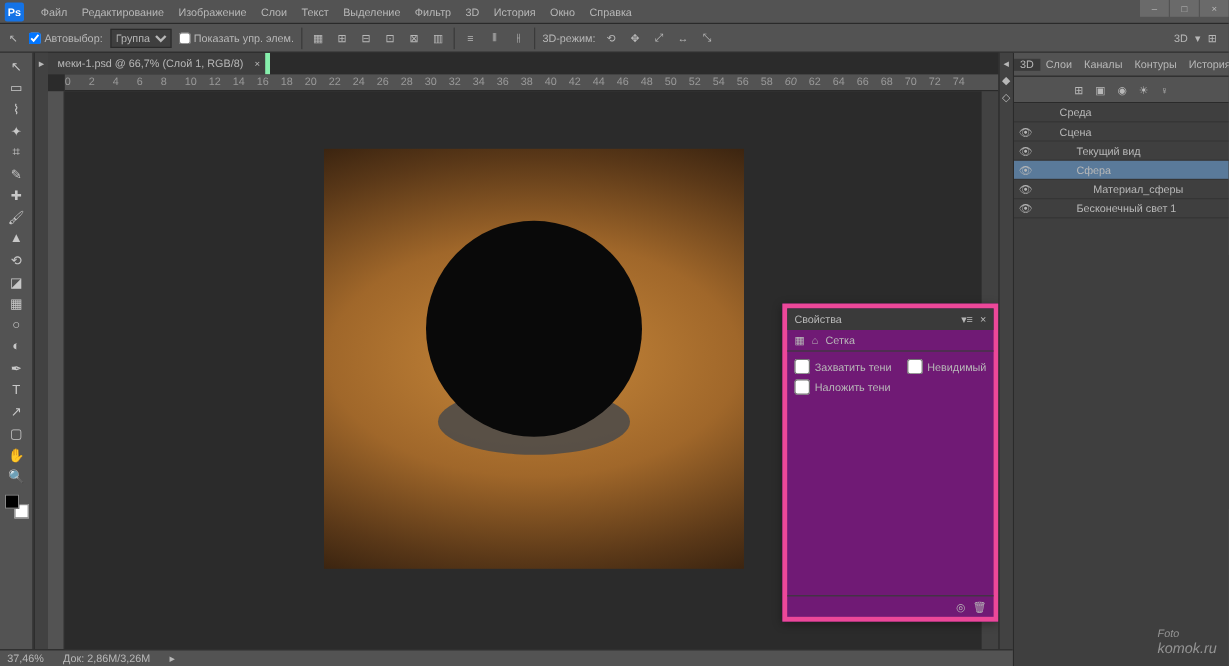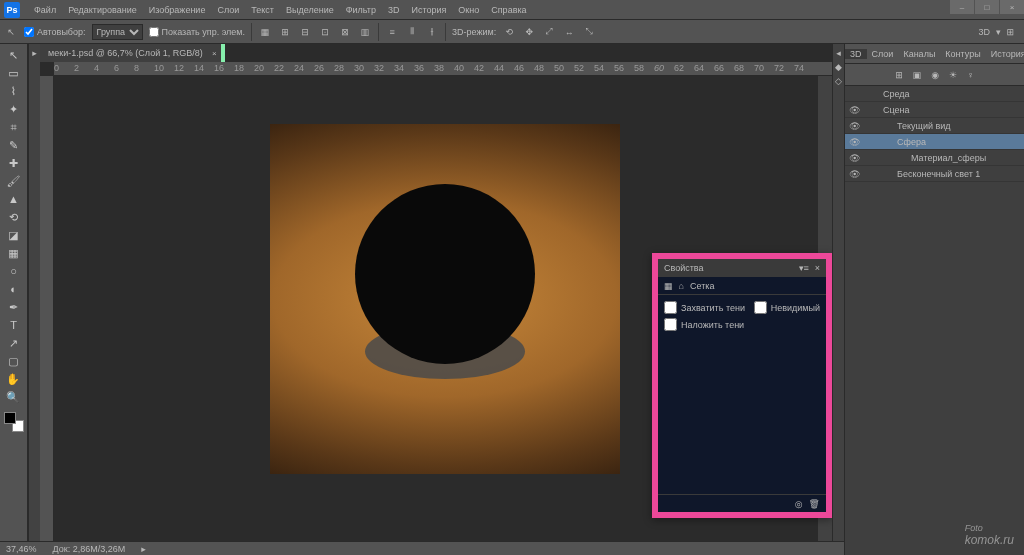--- a/index.html
+++ b/index.html
@@ -26,21 +26,21 @@
 .doctab .x{position:absolute;right:4px;font-size:8px}
 .ruler-h{position:absolute;top:18px;left:14px;right:0;height:14px;background:#535353;border-bottom:1px solid #2a2a2a;font-size:7px;overflow:hidden}
 .ruler-h span{position:absolute;top:1px;color:#999}
 .ruler-v{position:absolute;top:32px;left:0;width:14px;bottom:14px;background:#535353;border-right:1px solid #2a2a2a}
 .canvas{position:absolute;top:80px;left:230px;width:350px;height:350px;background:radial-gradient(ellipse 140% 80% at 50% 50%,#c8883a 0%,#a0672a 35%,#5a3818 60%,#1a0f08 85%,#000 100%)}
 .sphere{position:absolute;top:60px;left:85px;width:180px;height:180px;background:#090909;border-radius:50%}
 .ground{position:absolute;bottom:95px;left:95px;width:160px;height:55px;background:#4a4a4a;border-radius:50%;opacity:.85}
 .scroll-h{position:absolute;bottom:0;left:14px;right:0;height:14px;background:#424242;display:flex;align-items:center}
 .scroll-h .thumb{width:60px;height:10px;background:#6a6a6a;margin-left:4px;border-radius:2px}
 .scroll-v{position:absolute;top:32px;right:0;width:14px;bottom:14px;background:#424242}
-.props{position:absolute;top:209px;left:612px;width:180px;height:265px;background:#0f172a;border:6px solid #ec4899;box-shadow:0 2px 8px rgba(0,0,0,.4)}
+.props{position:absolute;top:209px;left:612px;width:180px;height:265px;background:#701a75;border:4px solid #ec4899;box-shadow:0 2px 8px rgba(0,0,0,.4)}
 .props .hdr{height:18px;background:#3a3a3a;display:flex;align-items:center;padding:0 6px;font-size:9px;justify-content:space-between}
 .props .hdr .ctrls{display:flex;gap:6px;font-size:8px}
 .props .sub{height:18px;display:flex;align-items:center;gap:6px;padding:0 6px;font-size:9px;border-bottom:1px solid #3a3a3a}
 .props .body{padding:6px;font-size:9px}
 .props .row{display:flex;align-items:center;gap:4px;margin-bottom:4px}
 .props .body .rowpair{display:flex;justify-content:space-between}
 .props .ftr{position:absolute;bottom:0;left:0;right:0;height:18px;border-top:1px solid #3a3a3a;display:flex;justify-content:flex-end;align-items:center;padding:0 6px;gap:6px}
 .rightpanels{width:180px;background:#535353;border-left:1px solid #2a2a2a;display:flex;flex-direction:column}
 .rp-tabs{height:20px;display:flex;align-items:center;border-bottom:1px solid #2a2a2a}
 .rp-tabs span{padding:0 5px;font-size:9px;cursor:pointer}

